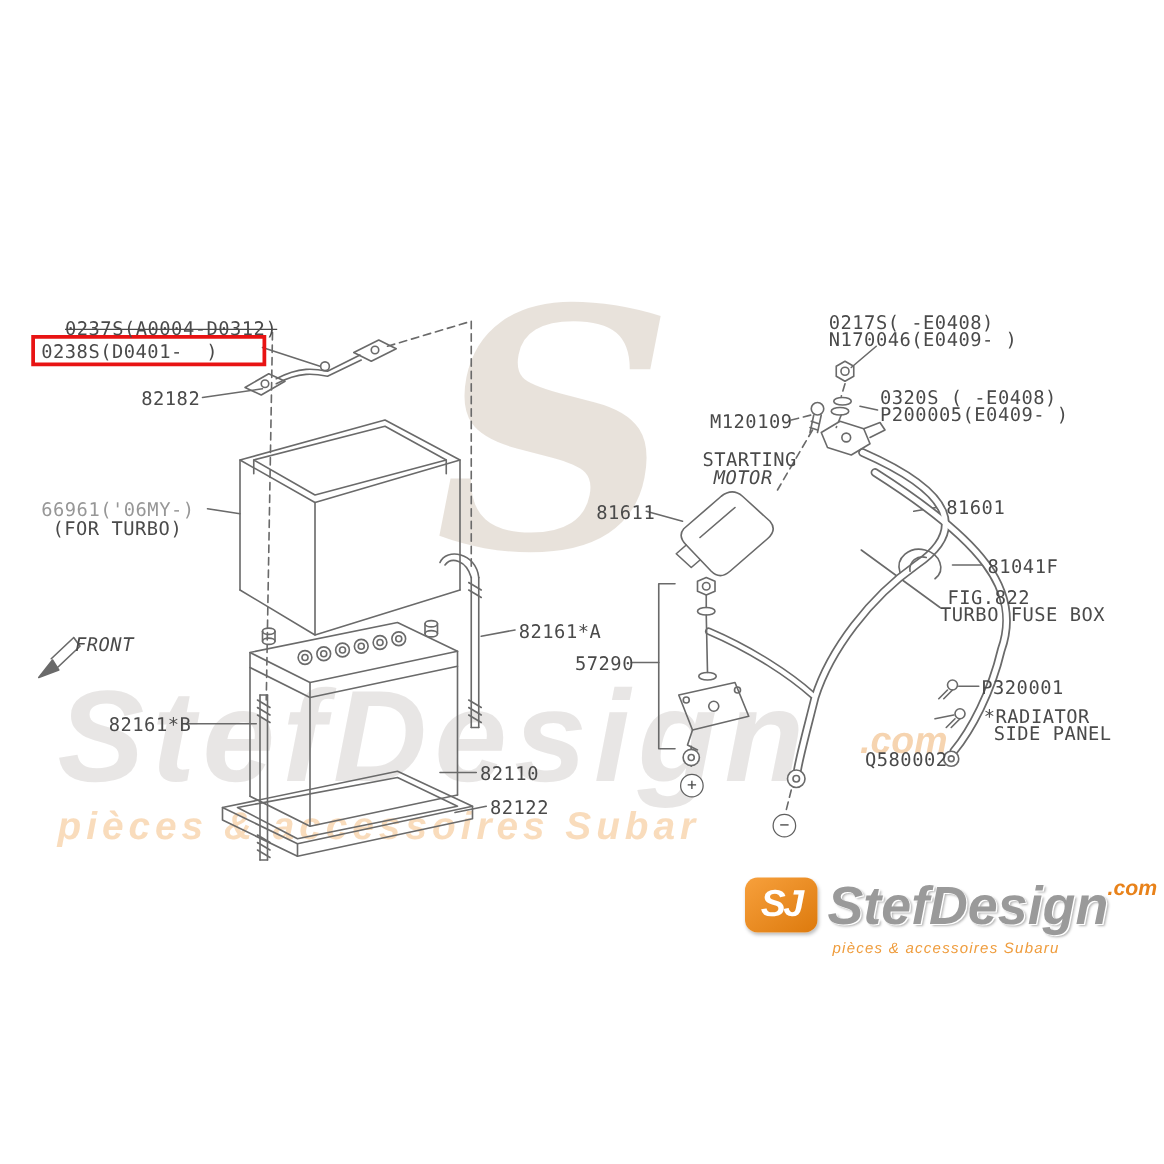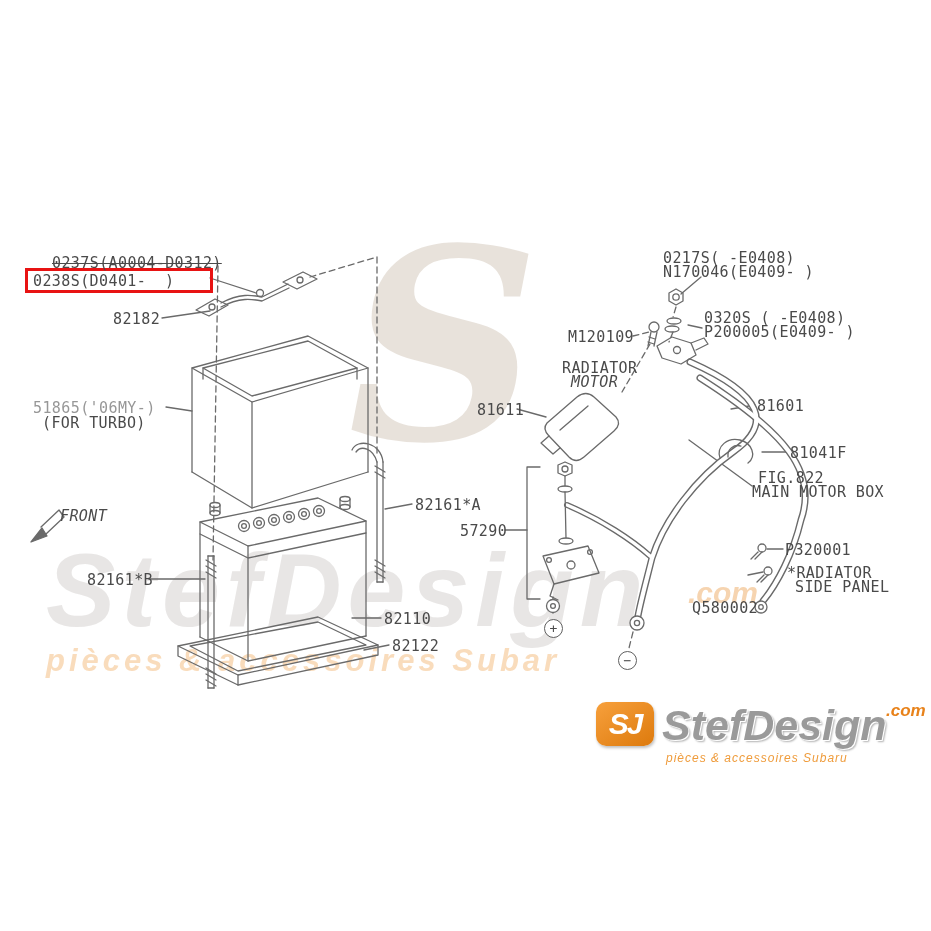--- a/index.html
+++ b/index.html
@@ -275,39 +275,39 @@
         <path d="M46,534 L64,517 L59,510 L41,527"></path>
       </g>
     </g>
   </svg>
 
   <div class="hl-box"></div>
 
   <div class="label strike" style="left:32px;  top:255px;">0237S(A0004-D0312)</div>
   <div class="label" style="left:33px;  top:273px;">0238S(D0401-  )</div>
   <div class="label" style="left:113px; top:311px;">82182</div>
-  <div class="label grey" style="left:33px;  top:400px;">51865('06MY-)</div>
+  <div class="label grey" style="left:33px;  top:400px;">66961('06MY-)</div>
   <div class="label" style="left:42px;  top:415px;">(FOR TURBO)</div>
   <div class="label it" style="left:60px;  top:508px;">FRONT</div>
   <div class="label" style="left:87px;  top:572px;">82161*B</div>
   <div class="label" style="left:415px; top:497px;">82161*A</div>
   <div class="label" style="left:384px; top:611px;">82110</div>
   <div class="label" style="left:392px; top:638px;">82122</div>
   <div class="label" style="left:477px; top:402px;">81611</div>
-  <div class="label" style="left:562px; top:360px;">RADIATOR</div>
+  <div class="label" style="left:562px; top:360px;">STARTING</div>
   <div class="label" style="left:571px; top:374px;font-style:italic;">MOTOR</div>
   <div class="label" style="left:568px; top:329px;">M120109</div>
   <div class="label" style="left:663px; top:250px;">0217S( -E0408)</div>
   <div class="label" style="left:663px; top:264px;">N170046(E0409- )</div>
   <div class="label" style="left:704px; top:310px;">0320S ( -E0408)</div>
   <div class="label" style="left:704px; top:324px;">P200005(E0409- )</div>
   <div class="label" style="left:757px; top:398px;">81601</div>
   <div class="label" style="left:790px; top:445px;">81041F</div>
   <div class="label" style="left:758px; top:470px;">FIG.822</div>
-  <div class="label" style="left:752px; top:484px;">MAIN MOTOR BOX</div>
+  <div class="label" style="left:752px; top:484px;">TURBO FUSE BOX</div>
   <div class="label" style="left:460px; top:523px;">57290</div>
   <div class="label" style="left:785px; top:542px;">P320001</div>
   <div class="label" style="left:692px; top:568px;margin-top:32px;">Q580002</div>
   <div class="label" style="left:787px; top:565px;">*RADIATOR</div>
   <div class="label" style="left:795px; top:579px;">SIDE PANEL</div>
 
   <div class="circle-term" style="left:544px; top:619px;">+</div>
   <div class="circle-term" style="left:618px; top:651px;">−</div>
 
   <div id="logo">

